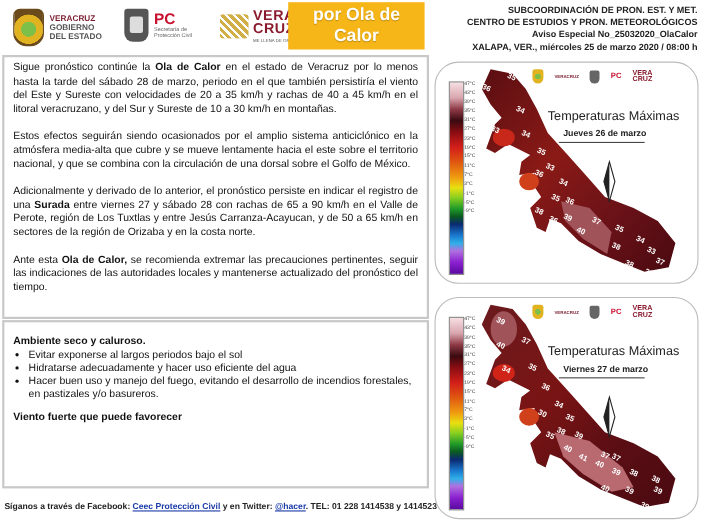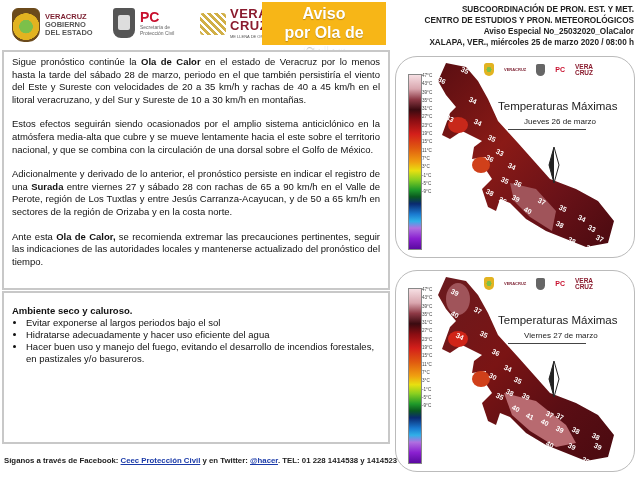--- a/index.html
+++ b/index.html
@@ -49,21 +49,21 @@
   .scale-labels { position:absolute; left:26px; top:15px; font-size:4.6px; line-height:8.3px; color:#444; }
   .state { position:absolute; left:30px; top:4px; width:200px; height:196px; }
   .map-logos { position:absolute; left:88px; top:6px; display:flex; gap:10px; align-items:center; }
   .ml { height:14px; }
   .ml1 { width:10px; height:13px; border-radius:3px 3px 6px 6px; background:radial-gradient(circle,#7cc04a 0 30%,#e2b321 32%); }
   .mlt { font-size:4px; color:#7b1d2e; font-weight:bold; line-height:5px; }
   .ml2 { width:9px; height:12px; background:#666; border-radius:2px 2px 5px 5px; }
   .mlpc { font-size:7px; color:#c8102e; font-weight:bold; }
   .ml3 { font-size:6.5px; color:#8a1b2e; font-weight:bold; line-height:6px; }
   .map-title { position:absolute; left:102px; top:43px; font-size:11.5px; color:#222; }
-  .map-sub { position:absolute; left:128px; top:60px; font-size:8px; color:#222; }
+  .map-sub { position:absolute; left:116px; top:60px; font-size:8px; color:#222;font-weight:bold; }
   .map-line { position:absolute; left:112px; top:72px; width:78px; height:0; border-top:1px solid #444; }
   .compass { position:absolute; left:150px; top:88px; width:16px; height:40px; }
   .tlab { position:absolute; font-size:7px; font-weight:bold; color:#fff; transform:rotate(25deg); }
 </style>
 </head>
 <body>
 
 <div class="header">
   <div class="logo logo-ver">
     <div class="shield"></div>
@@ -83,21 +83,20 @@
   </div>
   <div class="logo logo-vc">
     <div class="vc-mark"></div>
     <div class="vc-txt">
       <div class="vc-big">VERA</div>
       <div class="vc-big">CRUZ</div>
       <div class="vc-small">ME LLENA DE ORGULLO</div>
     </div>
   </div>
   <div class="aviso">
-    <div>Aviso</div>
     <div>por Ola de Calor</div>
   </div>
   <div class="center-info">
     <div>SUBCOORDINACIÓN DE PRON.  EST. Y MET.</div>
     <div>CENTRO DE ESTUDIOS Y PRON. METEOROLÓGICOS</div>
     <div>Aviso Especial No_25032020_OlaCalor</div>
     <div>XALAPA, VER., miércoles 25 de marzo 2020 / 08:00 h</div>
   </div>
 </div>
 
@@ -108,20 +107,21 @@
   <p class="p"><span>Ante esta </span><b>Ola de Calor,</b><span> se recomienda extremar las precauciones pertinentes, seguir las indicaciones de las autoridades locales y mantenerse actualizado del pronóstico del tiempo.</span></p>
 </div>
 
 <div class="panel panel2">
   <div class="sec-title">Ambiente seco y caluroso.</div>
   <ul>
     <li>Evitar exponerse al largos periodos bajo el sol</li>
     <li>Hidratarse adecuadamente y hacer uso eficiente del agua</li>
     <li>Hacer buen uso y manejo del fuego, evitando el desarrollo de incendios forestales, en pastizales y/o basureros.</li>
   </ul>
+  <div class="sec-title">Viento fuerte que puede favorecer</div>
 </div>
 
 <div class="footer">
   <div><span>Síganos a través de Facebook: </span><span class="lnk">Ceec Protección Civil</span><span> y en Twitter: </span><span class="lnk">@hacer</span><span>.  TEL:  01 228 1414538 y 1414523</span></div>
 </div>
 
 <div class="map map1">
   <div class="scale"></div>
   <div class="scale-labels">
     <div>47°C</div>

